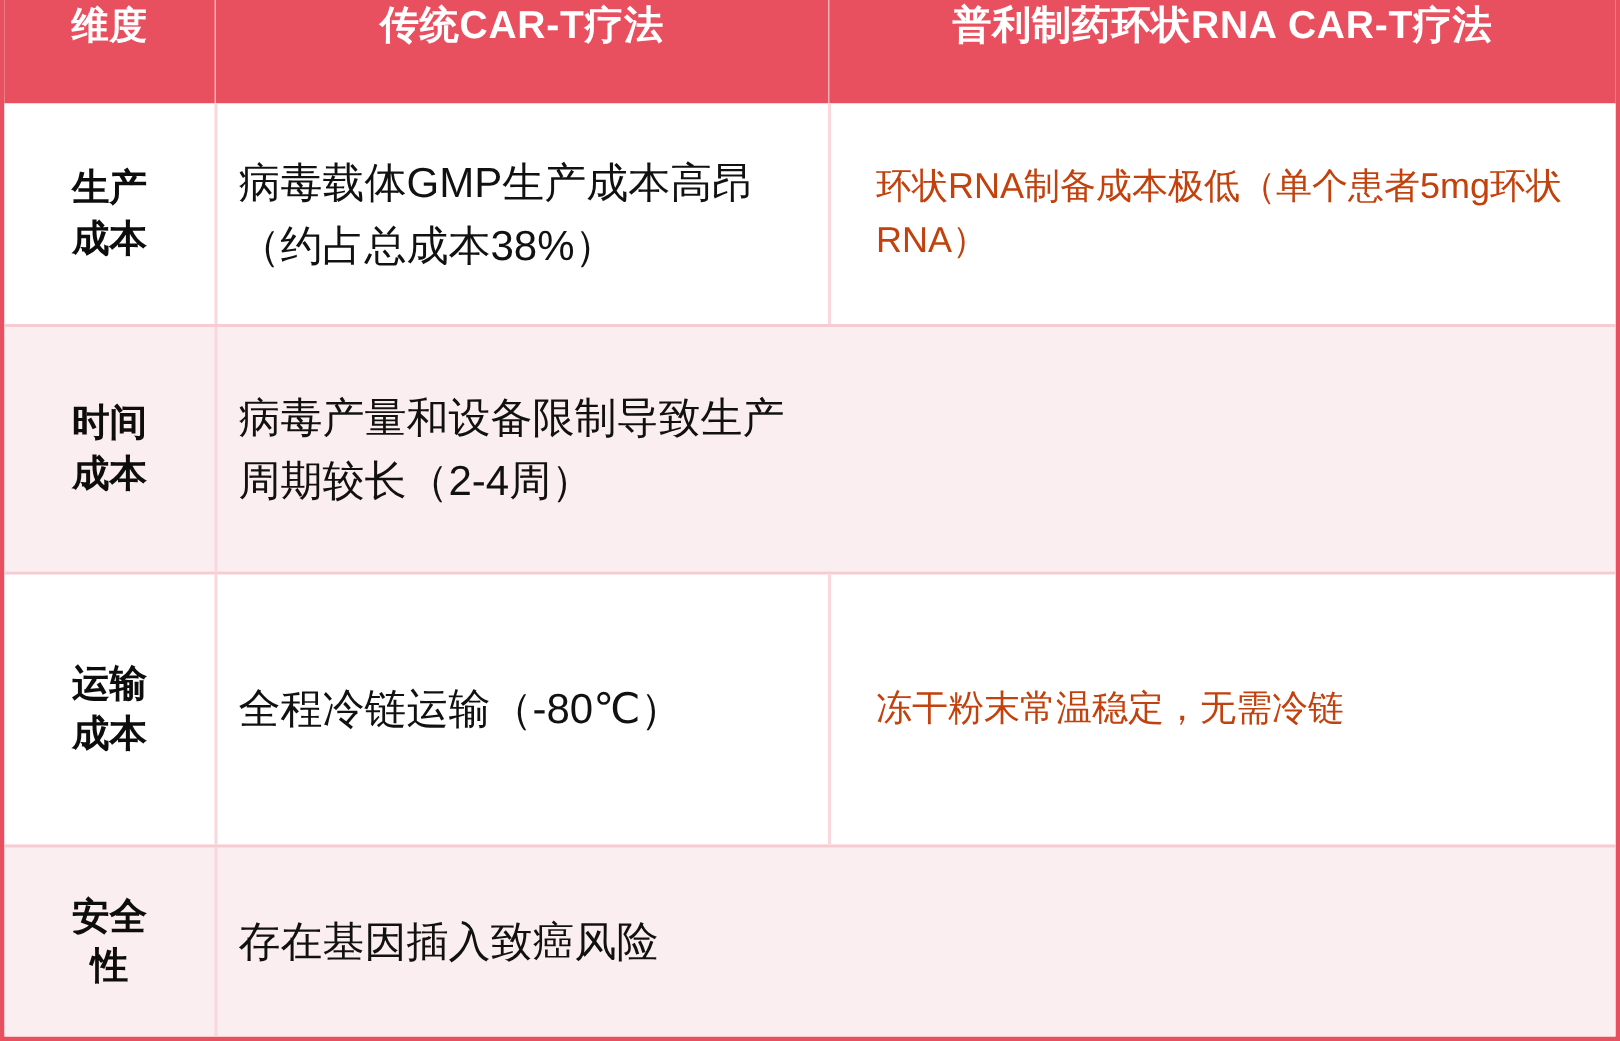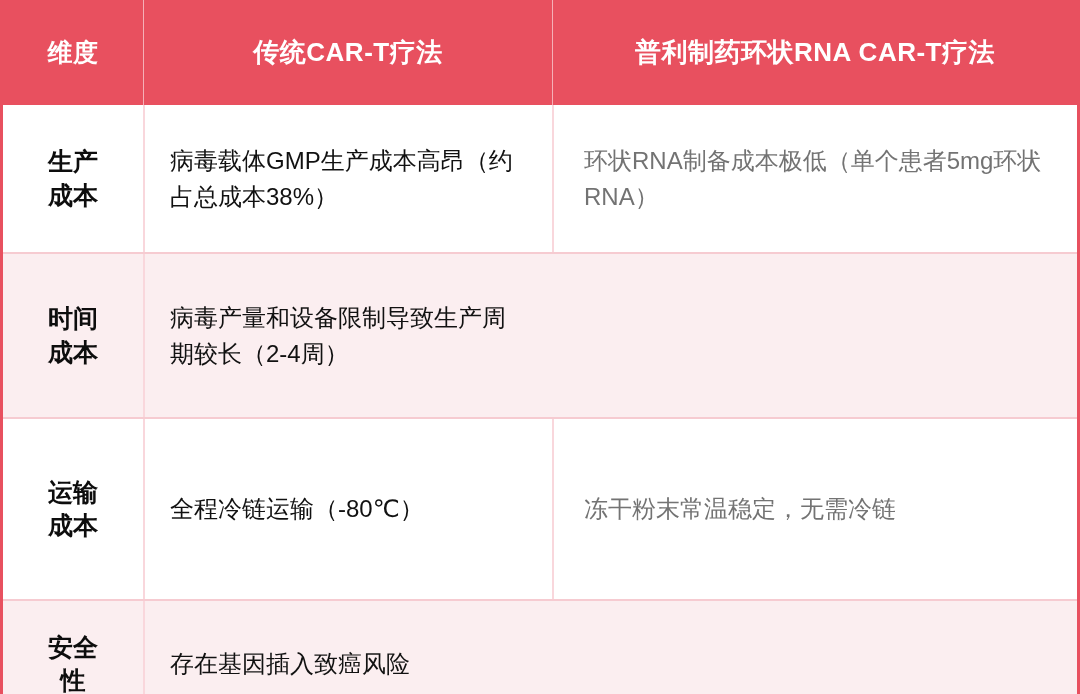--- a/index.html
+++ b/index.html
@@ -18,20 +18,21 @@
   .table-wrap {
     width: 1080px;
     height: 694px;
     box-sizing: border-box;
     border-left: 3px solid #E8505F;
     border-right: 3px solid #E8505F;
     border-bottom: 3px solid #E8505F;
     background: #ffffff;
     display: flex;
     flex-direction: column;
+    justify-content: flex-end;
   }
 
   
   .thead {
     display: flex;
     background: #E8505F;
     height: 105px;
     flex: 0 0 105px;
     align-items: center;
   }
@@ -88,30 +89,30 @@
     font-size: 25px;
     font-weight: bold;
     color: #0d0d0d;
     line-height: 1.34;
     padding: 0 8px;
     border-radius: 16px;
   }
   .trow .c1 {
     flex: 0 0 409px;
     border-left: 2px solid #F9D7DC;
-    font-size: 24px;
+    font-size: 28px;
     color: #111111;
     line-height: 1.48;
-    padding: 0 28px 0 25px;
+    padding: 0 28px 0 14px;
   }
   .trow .c2 {
     flex: 1 1 auto;
     border-left: 2px solid #F9D7DC;
     font-size: 24px;
-    color: #737373;
+    color: #c2410c;
     line-height: 1.48;
     padding: 0 24px 0 30px;
   }
 
   .r1 { height: 147px; }
   .r2 { height: 165px; }
   .r3 { height: 182px; }
   .r4 { height: 128px; }
 
   .label-line { display: block; }

